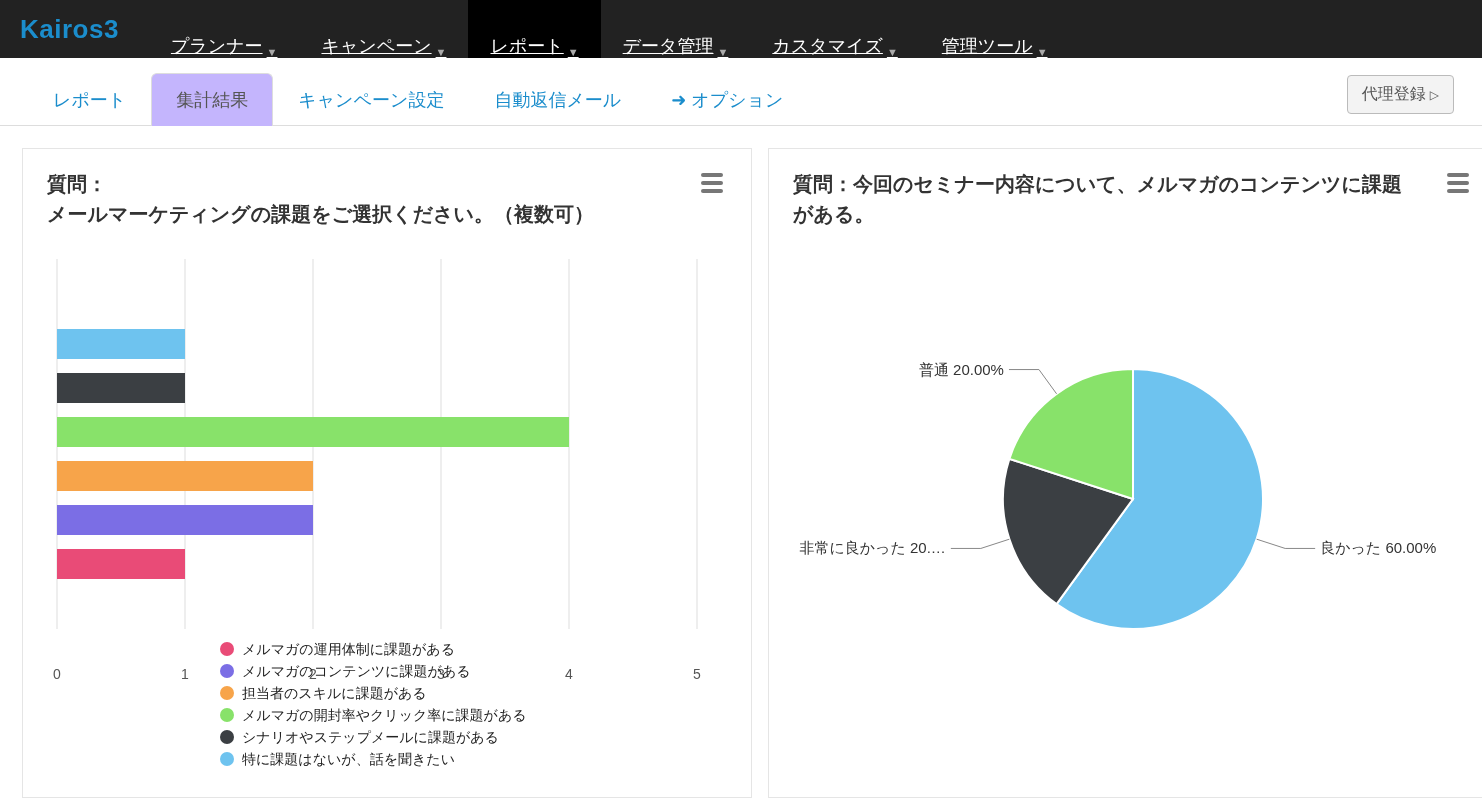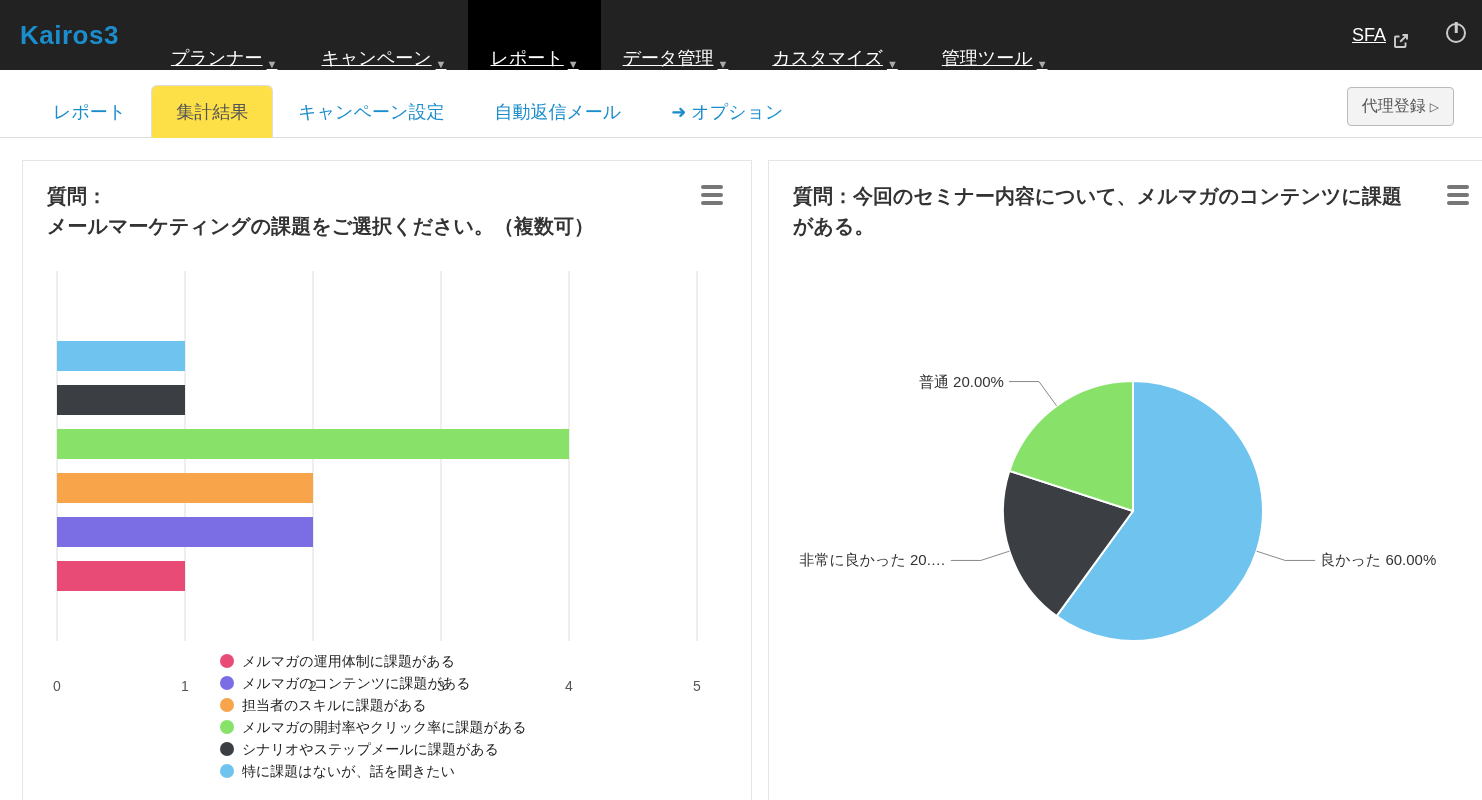--- a/index.html
+++ b/index.html
@@ -1,34 +1,34 @@
 <!DOCTYPE html>
 <html><head>
 <meta charset="utf-8">
 <style>
   * { box-sizing: border-box; margin: 0; padding: 0; }
   body { font-family: -apple-system, BlinkMacSystemFont, "Segoe UI", sans-serif; background: #fff; color: #333; width: 1482px; }
-  .topbar { background: #222; height: 70px; display: flex; align-items: center; }
+  .topbar { background: #222; height: 58px; display: flex; align-items: center; }
   .brand { color:#1b8dcc; font-size:26px; font-weight:600; padding:0 30px 0 20px; letter-spacing:0.5px; }
   .nav { display:flex; height:100%; }
   .nav-item { color:#fff; display:flex; align-items:flex-end; padding:0 22px; cursor:pointer; font-size:18px; gap:4px;text-decoration:underline; }
   .nav-item.active { background:#000; }
   .nav-item .caret { font-size:11px; color:#aaa; }
   .nav-spacer { flex:1; }
   .nav-right { display:flex; align-items:center; height:100%; }
   .nav-icon { color:#ddd; padding:0 16px; cursor:pointer; }
   .power-icon { display:inline-block; width:20px; height:20px; border:2.5px solid #ccc; border-radius:50%; position:relative; }
   .power-icon::after{content:"";position:absolute;top:-3px;left:50%;transform:translateX(-50%);width:2.5px;height:11px;background:#ccc;}
   .external-icon{display:inline-block;width:16px;height:16px;position:relative;margin-left:2px;}
   .external-icon svg{vertical-align:middle;}
 
   .subbar { display:flex; align-items:center; padding:14px 28px 0 28px; border-bottom:1px solid #ddd; }
   .tabs { display:flex; gap:0; }
   .tab { padding:14px 24px; color:#1b8dcc; font-size:18px; cursor:pointer; border:1px solid transparent; border-bottom:none; border-radius:6px 6px 0 0; position:relative; top:1px; }
-  .tab.active { color:#555; background:#fde047; border-color:#ddd; }
+  .tab.active { color:#555; background:#c4b5fd; border-color:#ddd; }
   .sub-spacer{flex:1;}
   .proxy-btn { border:1px solid #bbb; background:#f3f3f3; padding:8px 14px; border-radius:4px; color:#555; font-size:16px; cursor:pointer; display:flex;align-items:center;gap:4px; margin-bottom:8px;}
   .proxy-btn .tri{font-size:12px;}
 
   .charts-row { display:flex; gap:16px; padding:22px; }
   .panel { flex:1; border:1px solid #e5e5e5; padding:20px 24px 24px 24px; background:#fff; }
   .panel-header{display:flex;align-items:flex-start;gap:24px;}
   .panel-title { font-size:20px; font-weight:700; color:#333; line-height:1.5; flex:1; }
   .menu-icon { display:flex; flex-direction:column; gap:4px; cursor:pointer; padding:4px; }
   .menu-icon span{display:block;width:22px;height:4px;background:#777;border-radius:2px;}
@@ -63,35 +63,20 @@
       <div class="nav-item">
         <span>カスタマイズ</span>
         <span class="caret">▼</span>
       </div>
       <div class="nav-item">
         <span>管理ツール</span>
         <span class="caret">▼</span>
       </div>
     </div>
   <div class="nav-spacer"></div>
-  <div class="nav-right">
-    <div class="nav-item">
-      <span>SFA</span>
-      <span class="external-icon">
-        <svg width="18" height="18" viewBox="0 0 24 24" fill="none" stroke="#ccc" stroke-width="2.5">
-            <path d="M14 4h6v6"></path>
-            <path d="M20 4l-9 9"></path>
-            <path d="M18 14v5a1 1 0 0 1-1 1H5a1 1 0 0 1-1-1V7a1 1 0 0 1 1-1h5"></path>
-          </svg>
-      </span>
-    </div>
-    <div class="nav-icon">
-      <span class="power-icon"></span>
-    </div>
-  </div>
 </div>
 
 <div class="subbar">
   <div class="tabs" id="tabs">
       <div class="tab"><span>レポート</span></div>
       <div class="tab active"><span>集計結果</span></div>
       <div class="tab"><span>キャンペーン設定</span></div>
       <div class="tab"><span>自動返信メール</span></div>
       <div class="tab"><span style="color: rgb(27, 141, 204);">➜ </span><span>オプション</span></div>
     </div>

